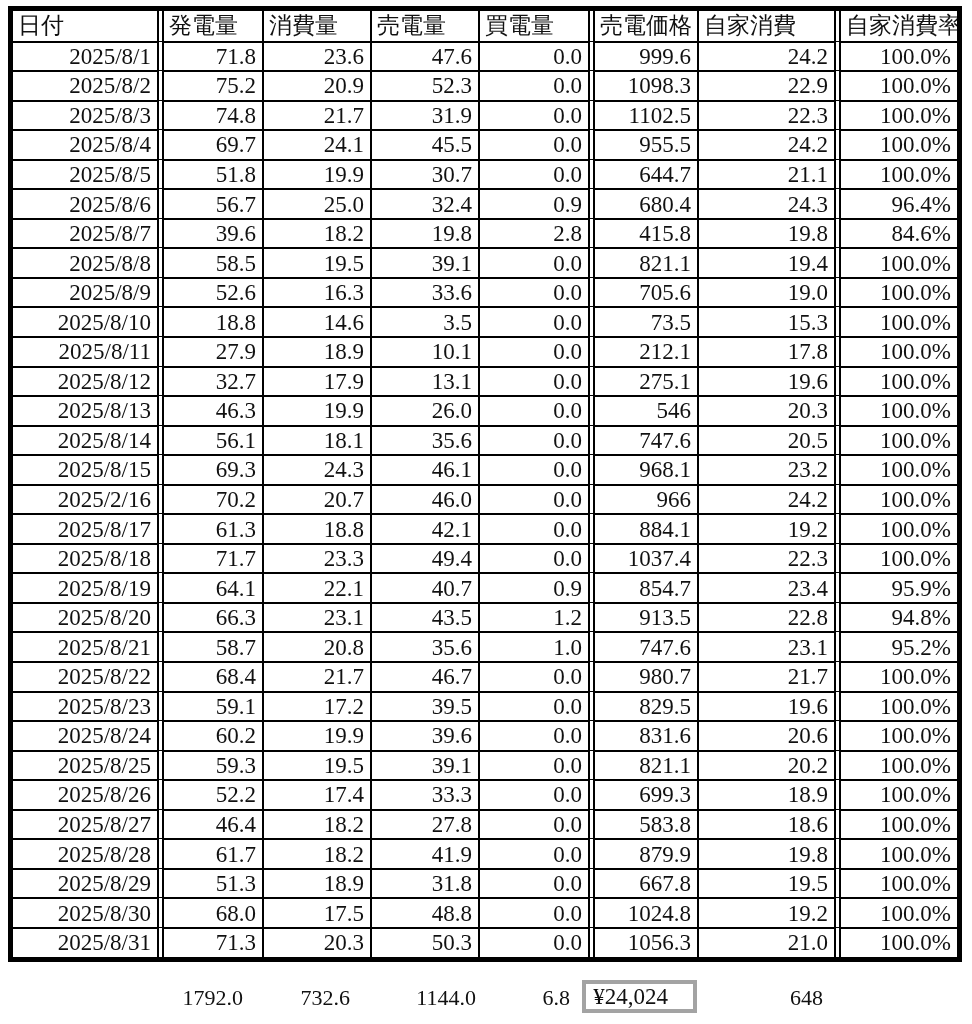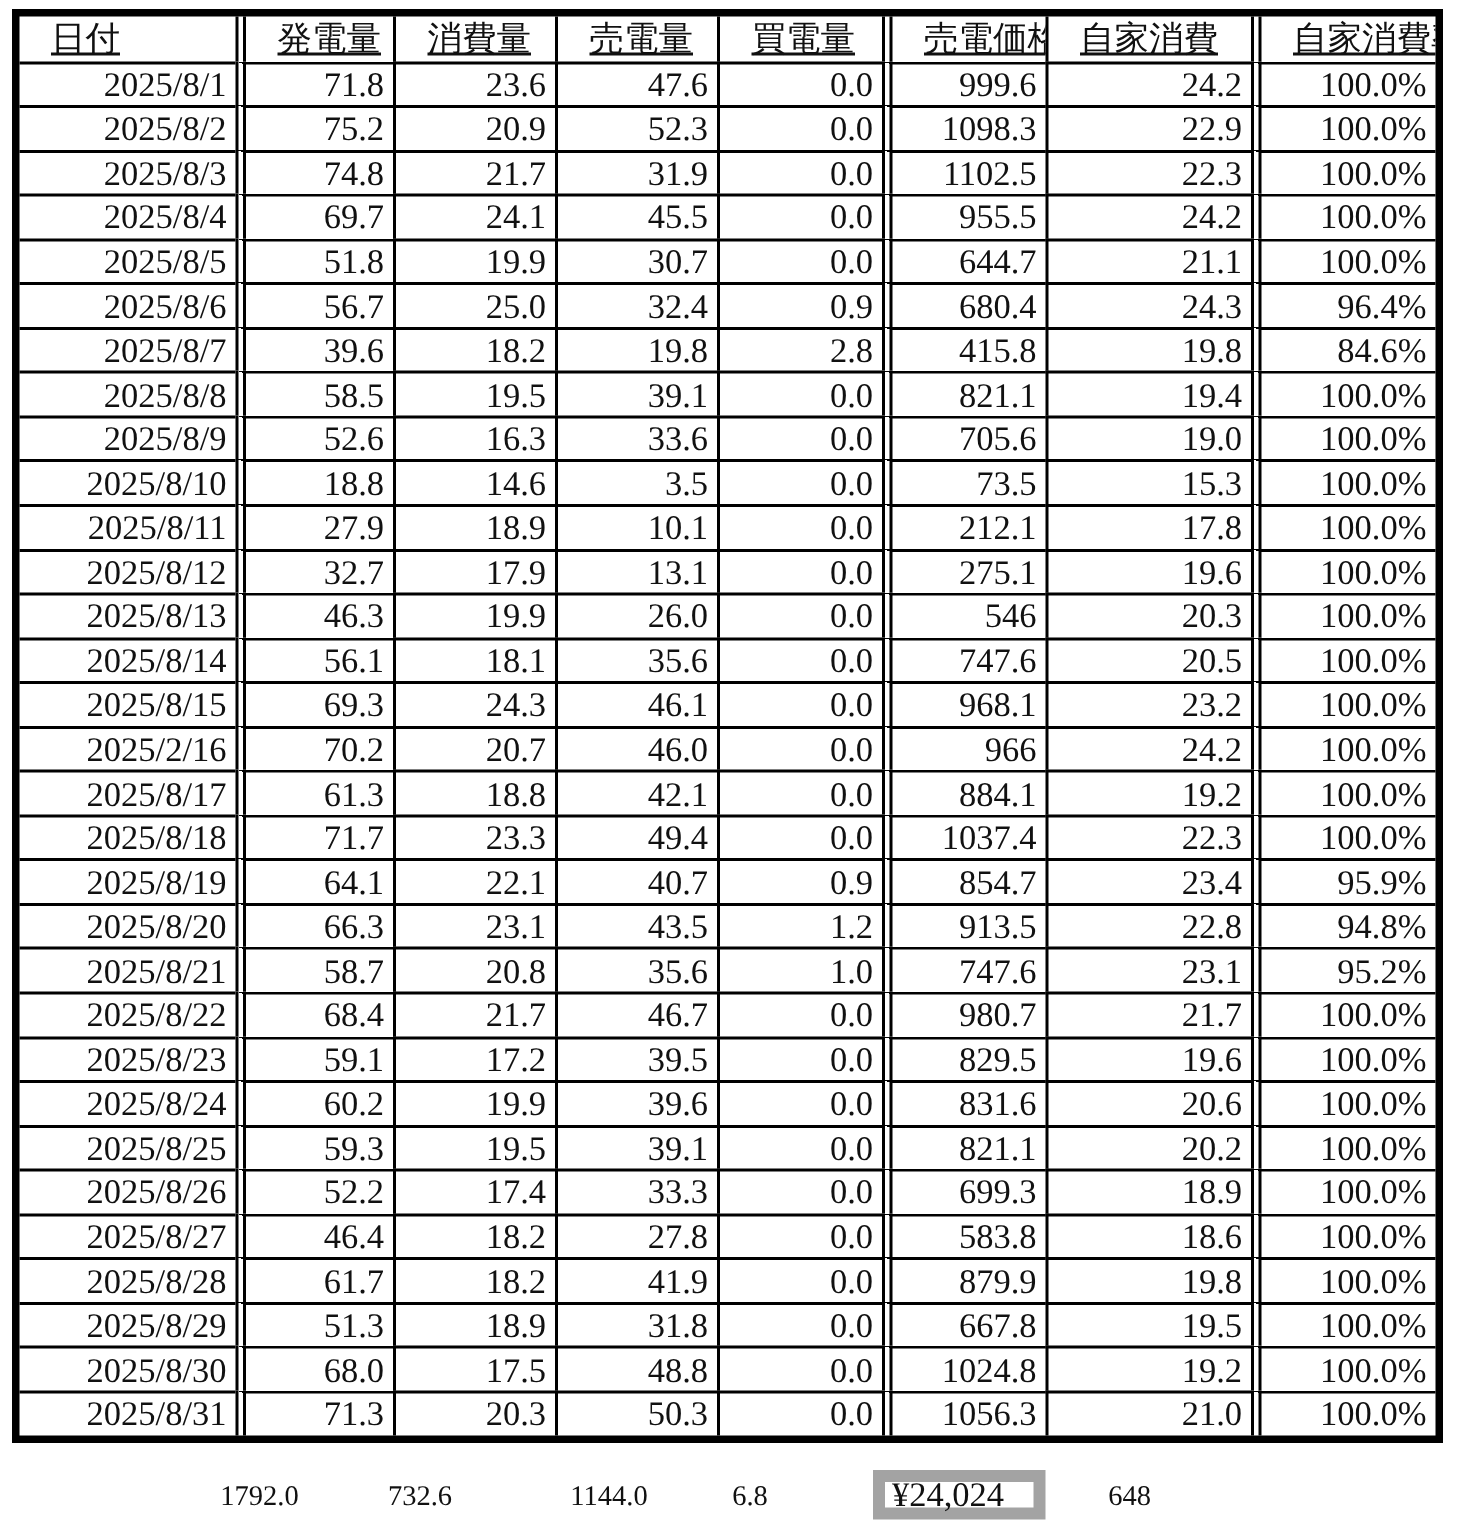--- a/index.html
+++ b/index.html
@@ -23,36 +23,36 @@
     border-top:2px solid #000;
     border-left:2px solid #000;
     display:flex; align-items:center; justify-content:flex-end;
     padding:0 6px 0 2px;
     font-size:23px; line-height:1;
     white-space:nowrap; overflow:hidden;
   }
   .cell.c0 { border-left:none; }
   .cell.r0 { border-top:none; }
   .cell.dbl { border-left-width:7px; border-left-style:double; }
-  .cell.hdr { justify-content:flex-start; padding:0 2px 0 21px; font-weight:normal;text-decoration:underline; }
+  .cell.hdr { justify-content:flex-start; padding:0 2px 0 5px; font-weight:normal; }
   
   .tot {
     position:absolute; top:983px; height:29px; line-height:29px;
-    font-size:19px; text-align:center; white-space:nowrap;
+    font-size:22px; text-align:right; white-space:nowrap;
   }
   #tot-generation { left:103px; width:140px; }
   #tot-consumption { left:210px; width:140px; }
   #tot-sold { left:336px; width:140px; }
   #tot-bought { left:430px; width:140px; }
   #tot-self { left:683px; width:140px; }
   .sales-box {
     position:absolute; left:582px; top:980px; width:115px; height:33px;
-    box-sizing:border-box; border:8px solid #a3a3a3;
-    display:flex; align-items:center; justify-content:center;
-    padding-right:15px; font-size:23px; white-space:nowrap;
+    box-sizing:border-box; border:4px solid #a3a3a3;
+    display:flex; align-items:center; justify-content:flex-end;
+    padding-right:25px; font-size:23px; white-space:nowrap;
     background:#fff;
   }
 </style>
 </head>
 <body>
 
 <div class="grid" id="energy-table">
     <div class="row"><div class="cell c0 r0 hdr">日付</div><div class="cell r0 dbl hdr">発電量</div><div class="cell r0 hdr">消費量</div><div class="cell r0 hdr">売電量</div><div class="cell r0 hdr">買電量</div><div class="cell r0 dbl hdr">売電価格</div><div class="cell r0 hdr">自家消費</div><div class="cell r0 dbl hdr">自家消費率</div></div>
     <div class="row"><div class="cell c0">2025/8/1</div><div class="cell dbl">71.8</div><div class="cell">23.6</div><div class="cell">47.6</div><div class="cell">0.0</div><div class="cell dbl">999.6</div><div class="cell">24.2</div><div class="cell dbl">100.0%</div></div>
     <div class="row"><div class="cell c0">2025/8/2</div><div class="cell dbl">75.2</div><div class="cell">20.9</div><div class="cell">52.3</div><div class="cell">0.0</div><div class="cell dbl">1098.3</div><div class="cell">22.9</div><div class="cell dbl">100.0%</div></div>

